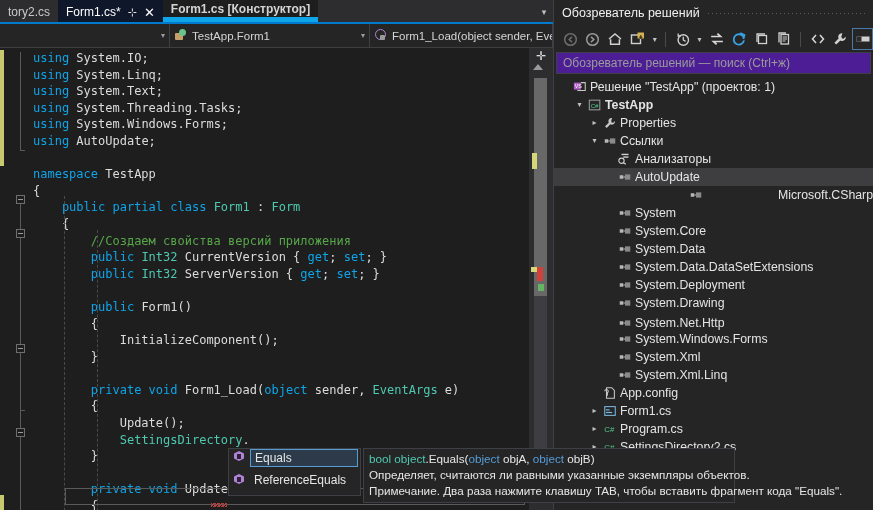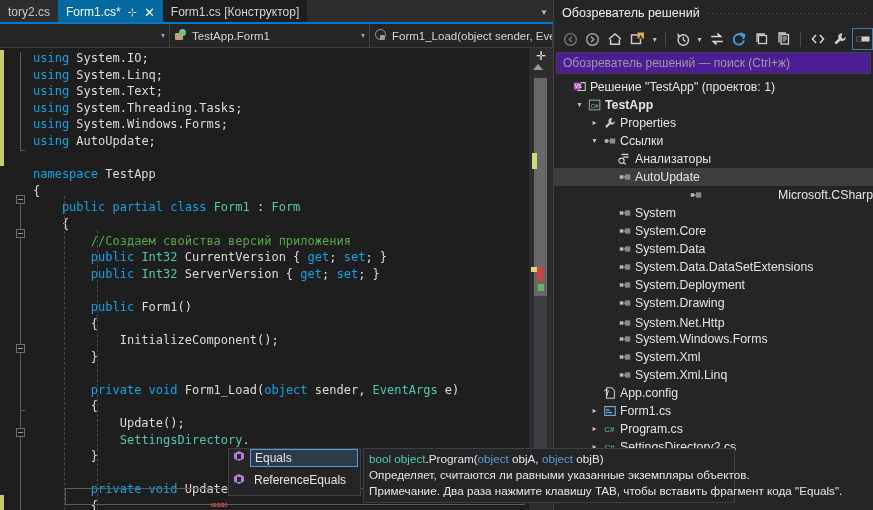--- a/index.html
+++ b/index.html
@@ -11,25 +11,25 @@
   }
   .app { position: relative; width: 873px; height: 510px; display: flex; background:#1e1e1e;border-radius:11px; }
 
   
   .editor-side { width: 553px; height: 510px; position: relative; background:#1e1e1e; display:flex; flex-direction:column; }
 
   
   .tabstrip { height: 24px; background:#2d2d30; display:flex; align-items:stretch; position:relative; }
   .tab { display:flex; align-items:center; padding:0 8px; font-size:12px; color:#d0d0d0; height:24px; white-space:nowrap; }
   .tab.inactive { background:#2d2d30; color:#c8c8c8; }
-  .tab.active { background:#0369a1; color:#ffffff; }
+  .tab.active { background:#0f172a; color:#ffffff; }
   .tab.active .tab-label { color:#ffffff; }
   .tab-pin { margin-left:7px; font-size:11px; color:#e8e8e8; transform: rotate(0deg); }
   .tab-close { margin-left:7px; font-size:13px; color:#ffffff; line-height:1; }
-  .tab.doc { background:#1e1e1e; color:#d4d4d4; border-bottom:1px solid #0ea5e9;}
+  .tab.doc { background:#1e1e1e; color:#d4d4d4; border-bottom:7px solid #0ea5e9;font-weight:bold;}
   .tabstrip-fill { flex:1; background:#2d2d30; }
   .tabstrip-drop { width:18px; background:#2d2d30; display:flex; align-items:center; justify-content:center; color:#c0c0c0; font-size:9px;}
   .tabstrip-underline { position:absolute; left:0; right:0; bottom:0; height:2px; background:#007acc; }
 
   
   .navbar { height:24px; background:#252526; display:flex; align-items:stretch; border-bottom:1px solid #3e3e42; }
   .navcell { display:flex; align-items:center; border-right:1px solid #3f3f46; padding:0 4px; color:#d4d4d4; font-size:11.5px; position:relative; white-space:nowrap; overflow:hidden;}
   .navcell .caret { margin-left:auto; padding-left:6px; color:#9a9a9a; font-size:8px; }
   .nav-blank { width:170px; }
   .nav-type { width:200px; }
@@ -240,21 +240,21 @@
         <div class="irow sel">
           <span class="icon-hex"></span>
           <span class="label">Equals</span>
         </div>
         <div class="irow">
           <span class="icon-hex"></span>
           <span class="label">ReferenceEquals</span>
         </div>
       </div>
       <div class="itip">
-        <div class="sig" id="tip-sig"><span class="t">bool </span><span class="t">object</span><span>.Program(</span><span class="k">object</span><span> objA, </span><span class="k">object</span><span> objB)</span></div>
+        <div class="sig" id="tip-sig"><span class="t">bool </span><span class="t">object</span><span>.Equals(</span><span class="k">object</span><span> objA, </span><span class="k">object</span><span> objB)</span></div>
         <div>Определяет, считаются ли равными указанные экземпляры объектов.</div>
         <div>Примечание. Два раза нажмите клавишу TAB, чтобы вставить фрагмент кода "Equals".</div>
       </div>
     </div>
   </div>
 
   <div class="se">
     <div class="se-title">
       <span>Обозреватель решений</span>
       <span class="dots"></span>

